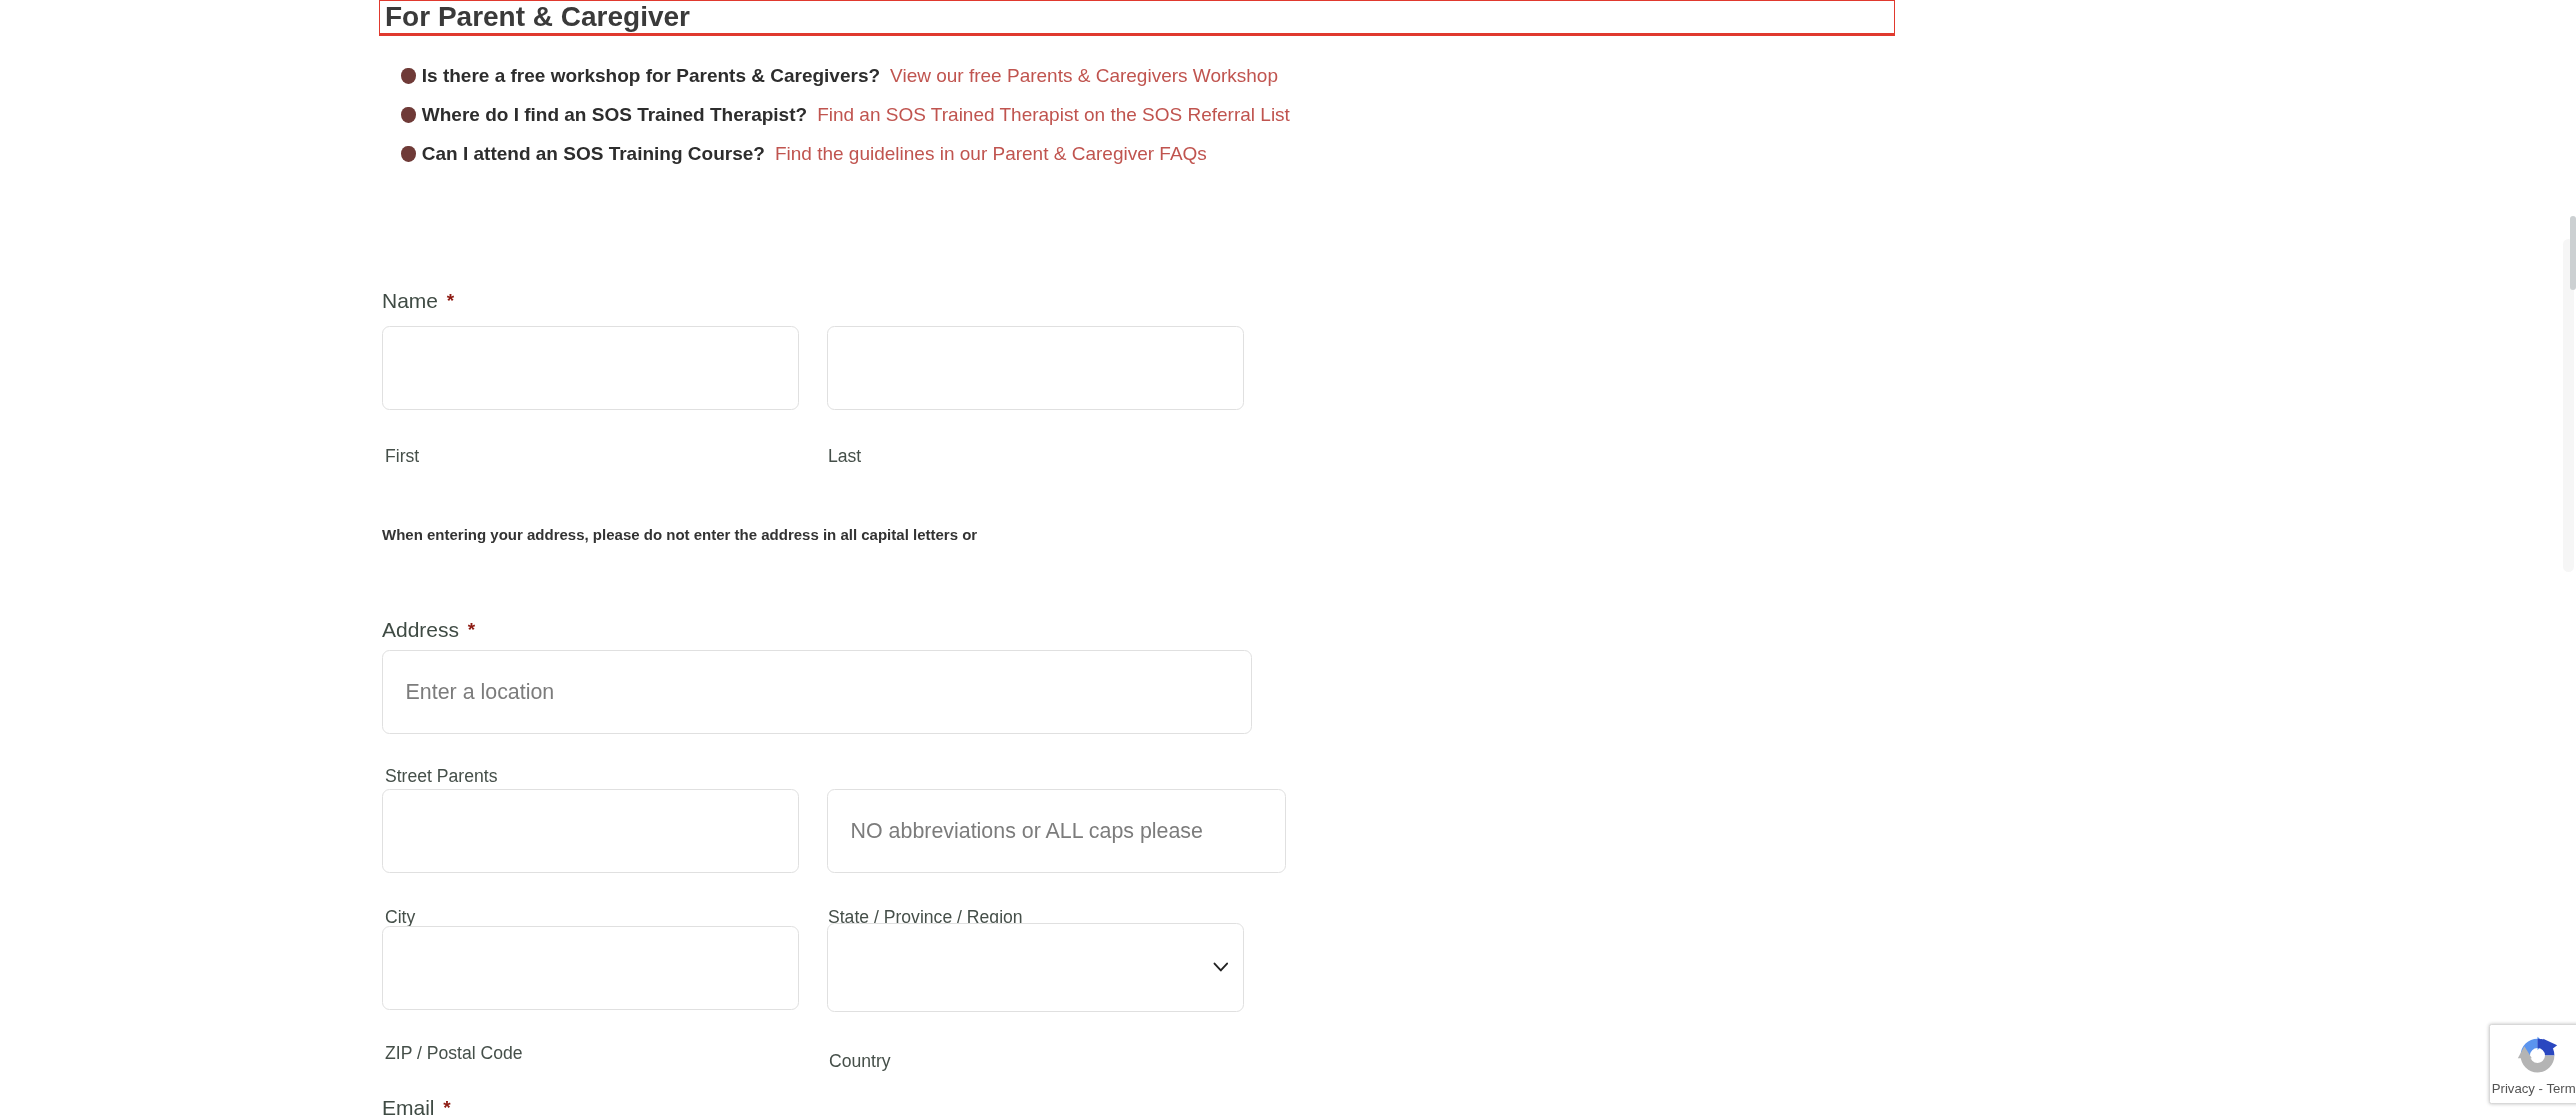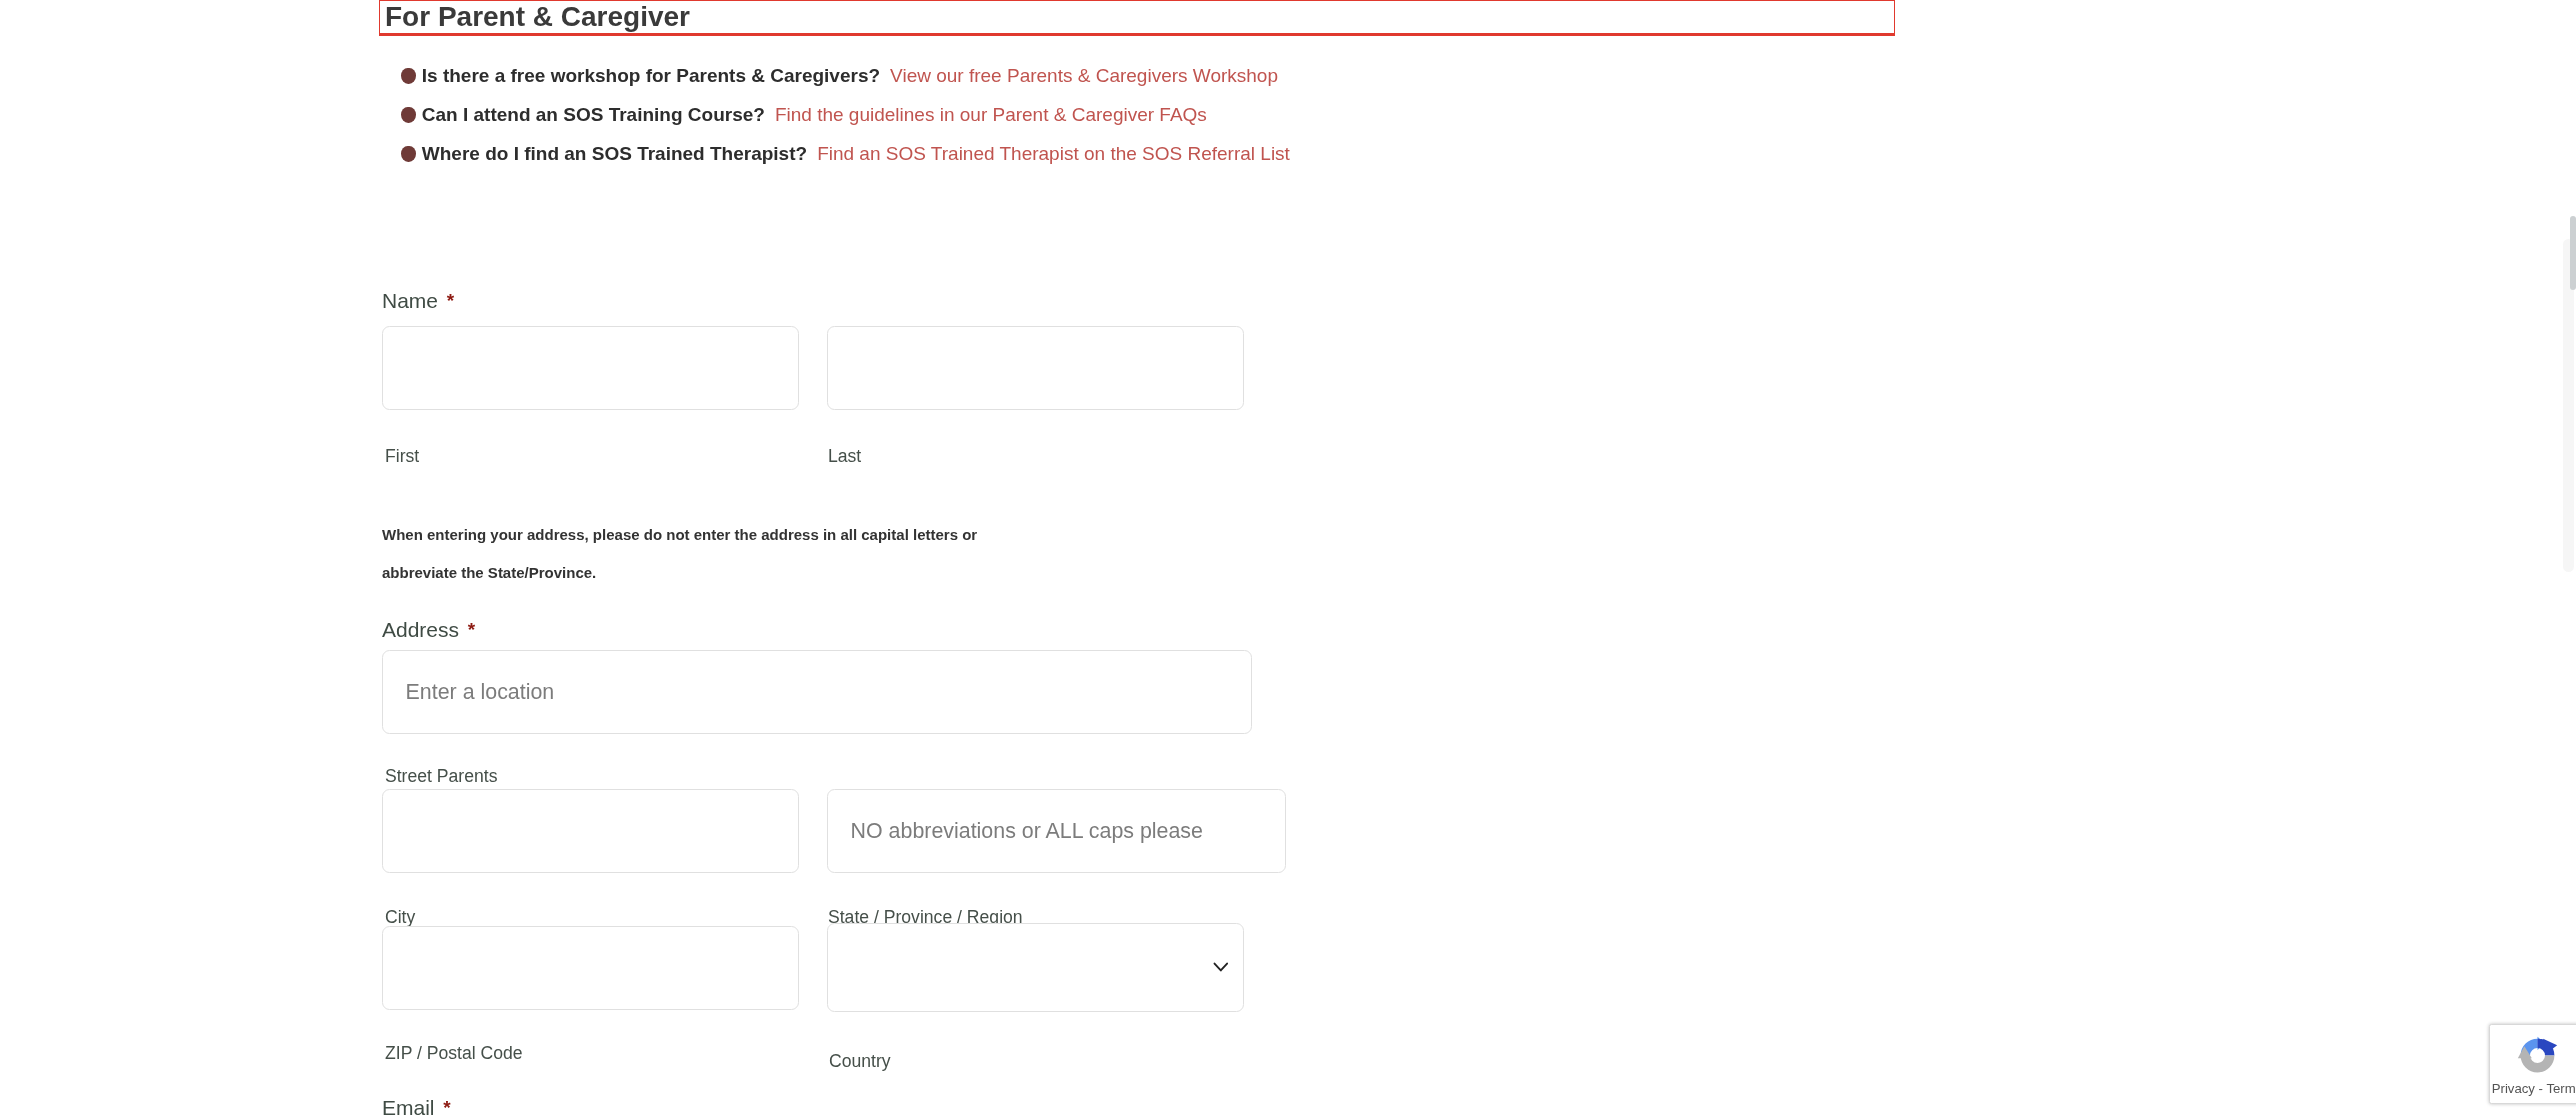--- a/index.html
+++ b/index.html
@@ -78,38 +78,37 @@
 
 <div class="title-box">
   <h1>For Parent &amp; Caregiver</h1>
 </div>
 
 <ul class="faq">
   <li>
     <span class="bullet"></span><span class="q">Is there a free workshop for Parents &amp; Caregivers?</span><a class="link" href="#">View our free Parents &amp; Caregivers Workshop</a>
   </li>
   <li>
-    <span class="bullet"></span><span class="q">Can I attend an SOS Training Course?</span><a class="link" href="#">Find the guidelines in our Parent &amp; Caregiver FAQs</a>
+    <span class="bullet"></span><span class="q">Where do I find an SOS Trained Therapist?</span><a class="link" href="#">Find an SOS Trained Therapist on the SOS Referral List</a>
   </li>
   <li>
-    <span class="bullet"></span><span class="q">Where do I find an SOS Trained Therapist?</span><a class="link" href="#">Find an SOS Trained Therapist on the SOS Referral List</a>
+    <span class="bullet"></span><span class="q">Can I attend an SOS Training Course?</span><a class="link" href="#">Find the guidelines in our Parent &amp; Caregiver FAQs</a>
   </li>
 </ul>
 
 <div class="flabel" style="left:382px; top:289px;">
   <span>Name</span><span class="req">*</span>
 </div>
 <input class="tinput" style="left: 382px; top: 326px; width: 417px;" type="text" value="">
 <input class="tinput" style="left: 827px; top: 326px; width: 417px;" type="text" value="">
 <div class="sublabel" style="left:385px; top:425px;">First</div>
 <div class="sublabel" style="left:828px; top:425px;">Last</div>
 
 <div class="note">
   <span>When entering your address, please do not enter the address in all capital letters or</span>
-  <span>abbreviate the State/Province.</span>
 </div>
 
 <div class="flabel" style="left:382px; top:618px;">
   <span>Address</span><span class="req">*</span>
 </div>
 <input class="tinput" style="left: 382px; top: 650px; width: 870px;" type="text" placeholder="Enter a location">
 <div class="sublabel" style="left:385px; top:745px;">Street Parents</div>
 
 <input class="tinput" style="left: 382px; top: 789px; width: 417px;" type="text" value="">
 <input class="tinput" style="left: 827px; top: 789px; width: 459px;" type="text" placeholder="NO abbreviations or ALL caps please">

